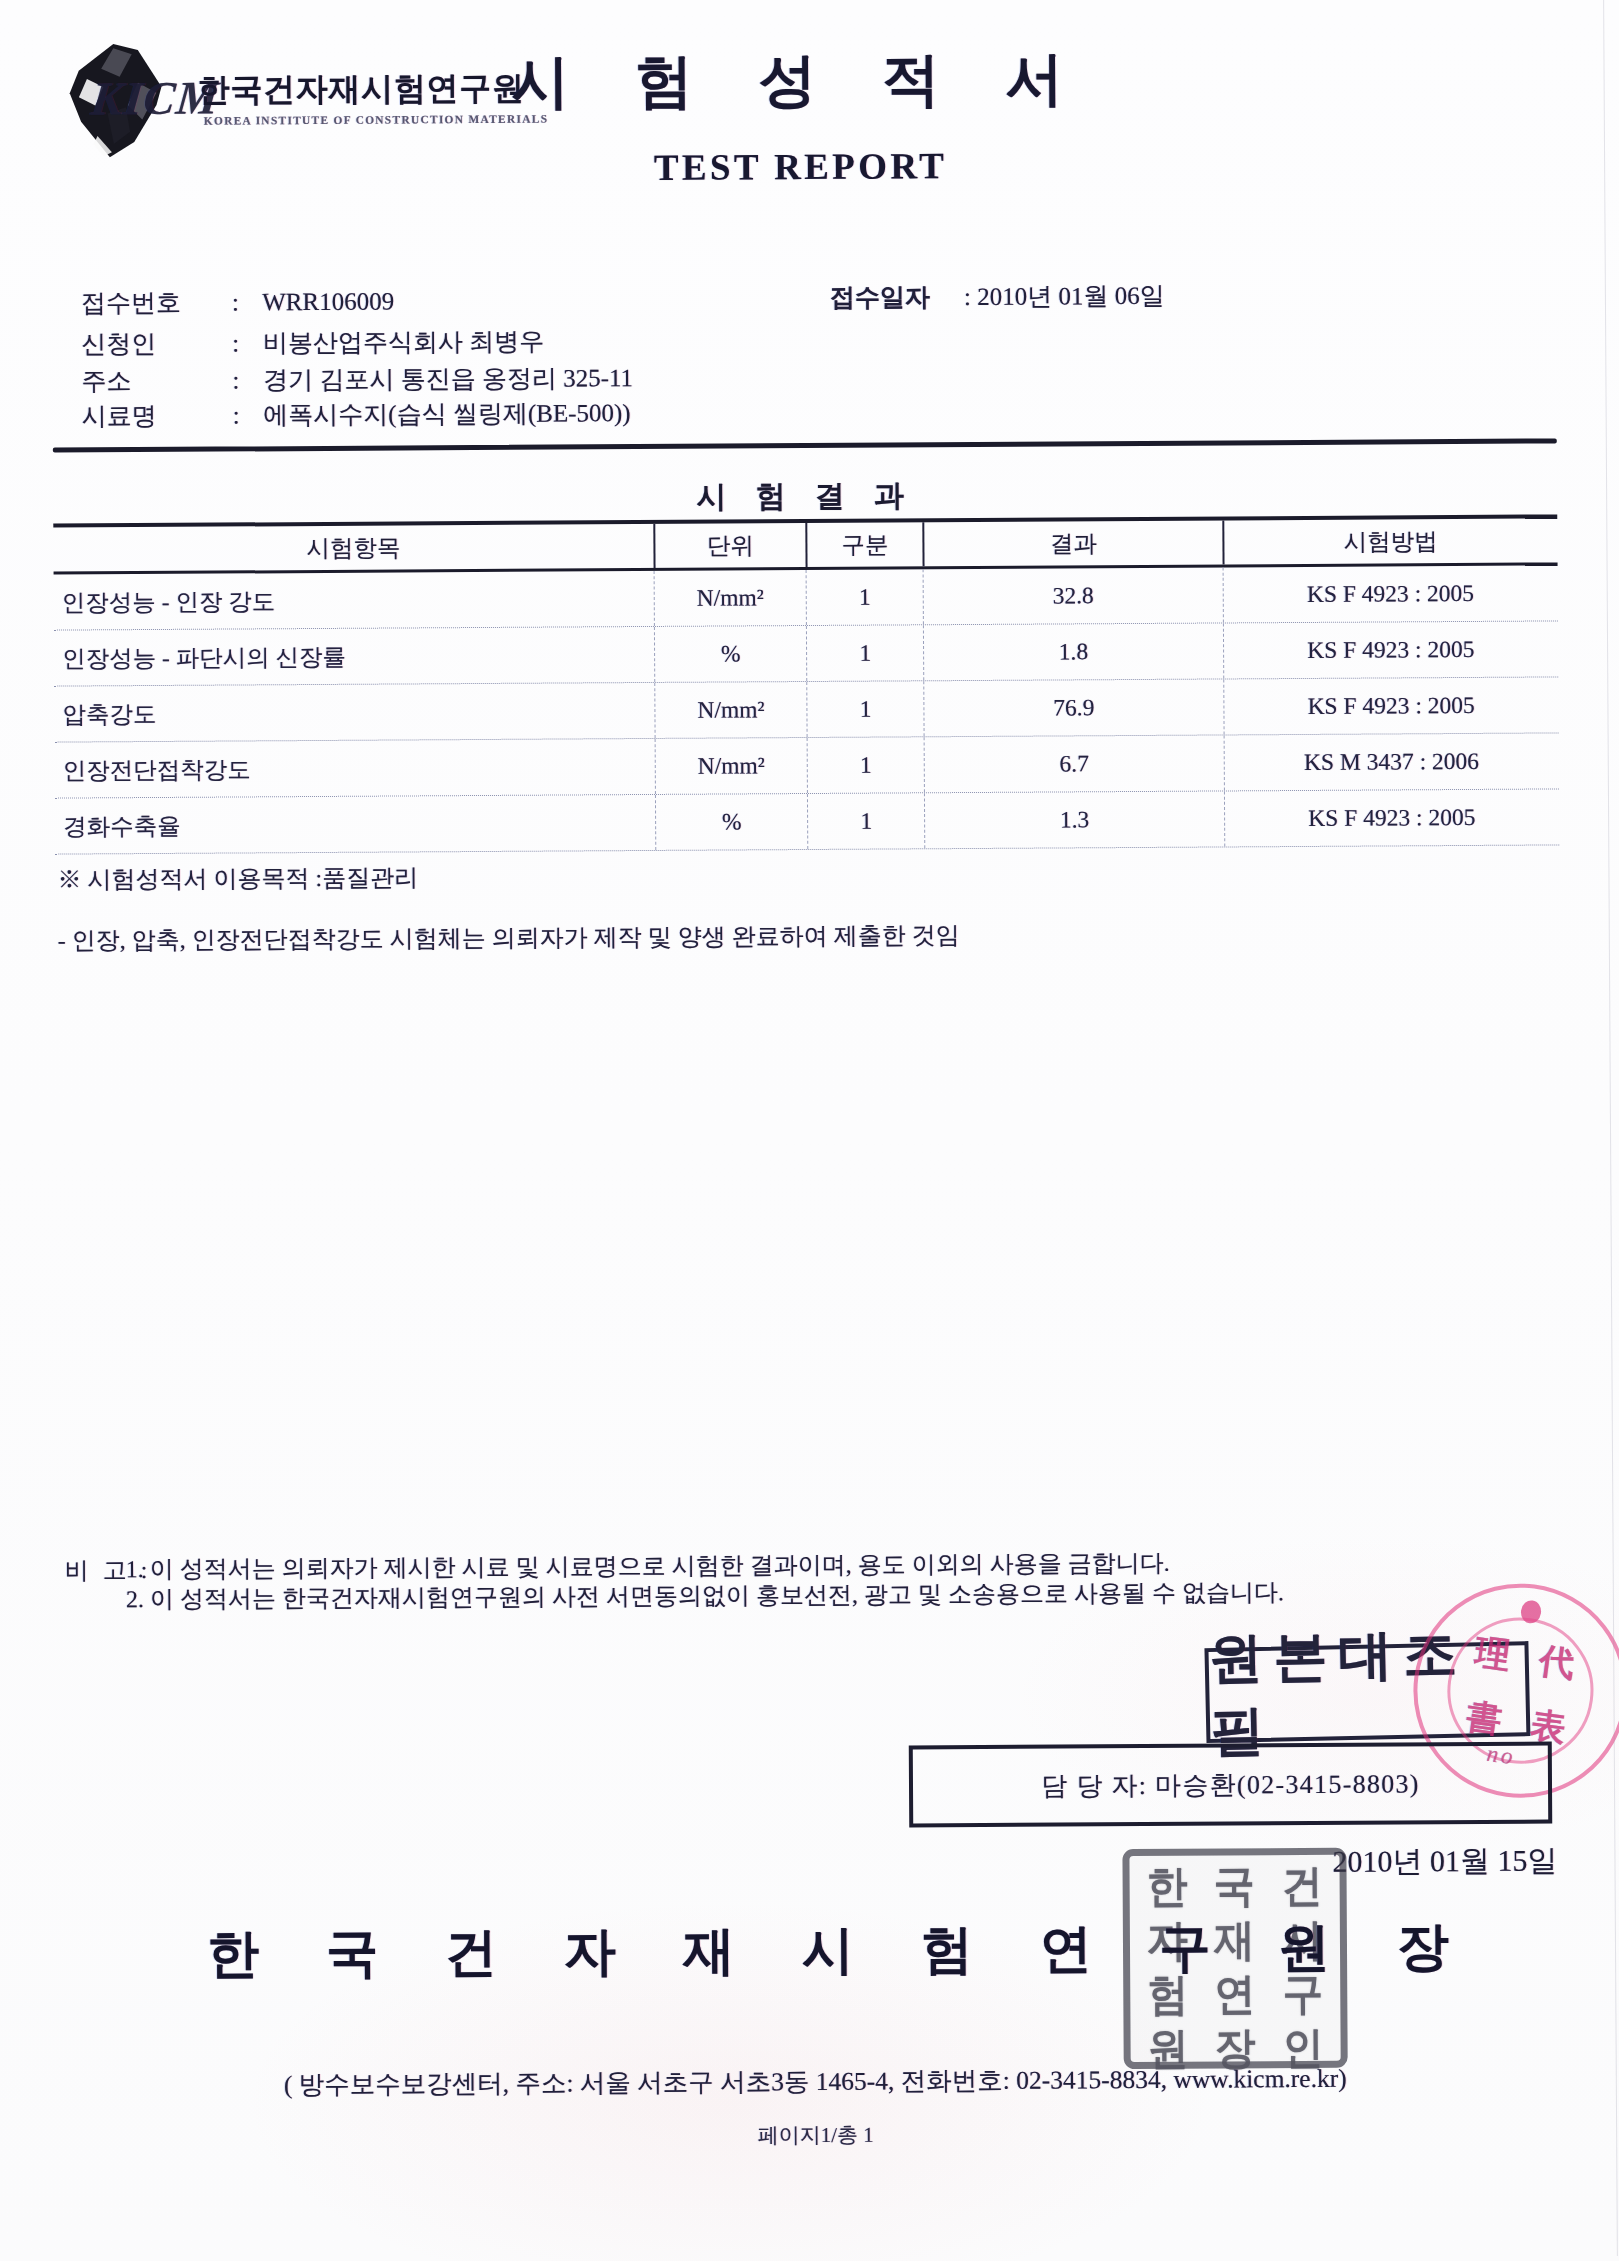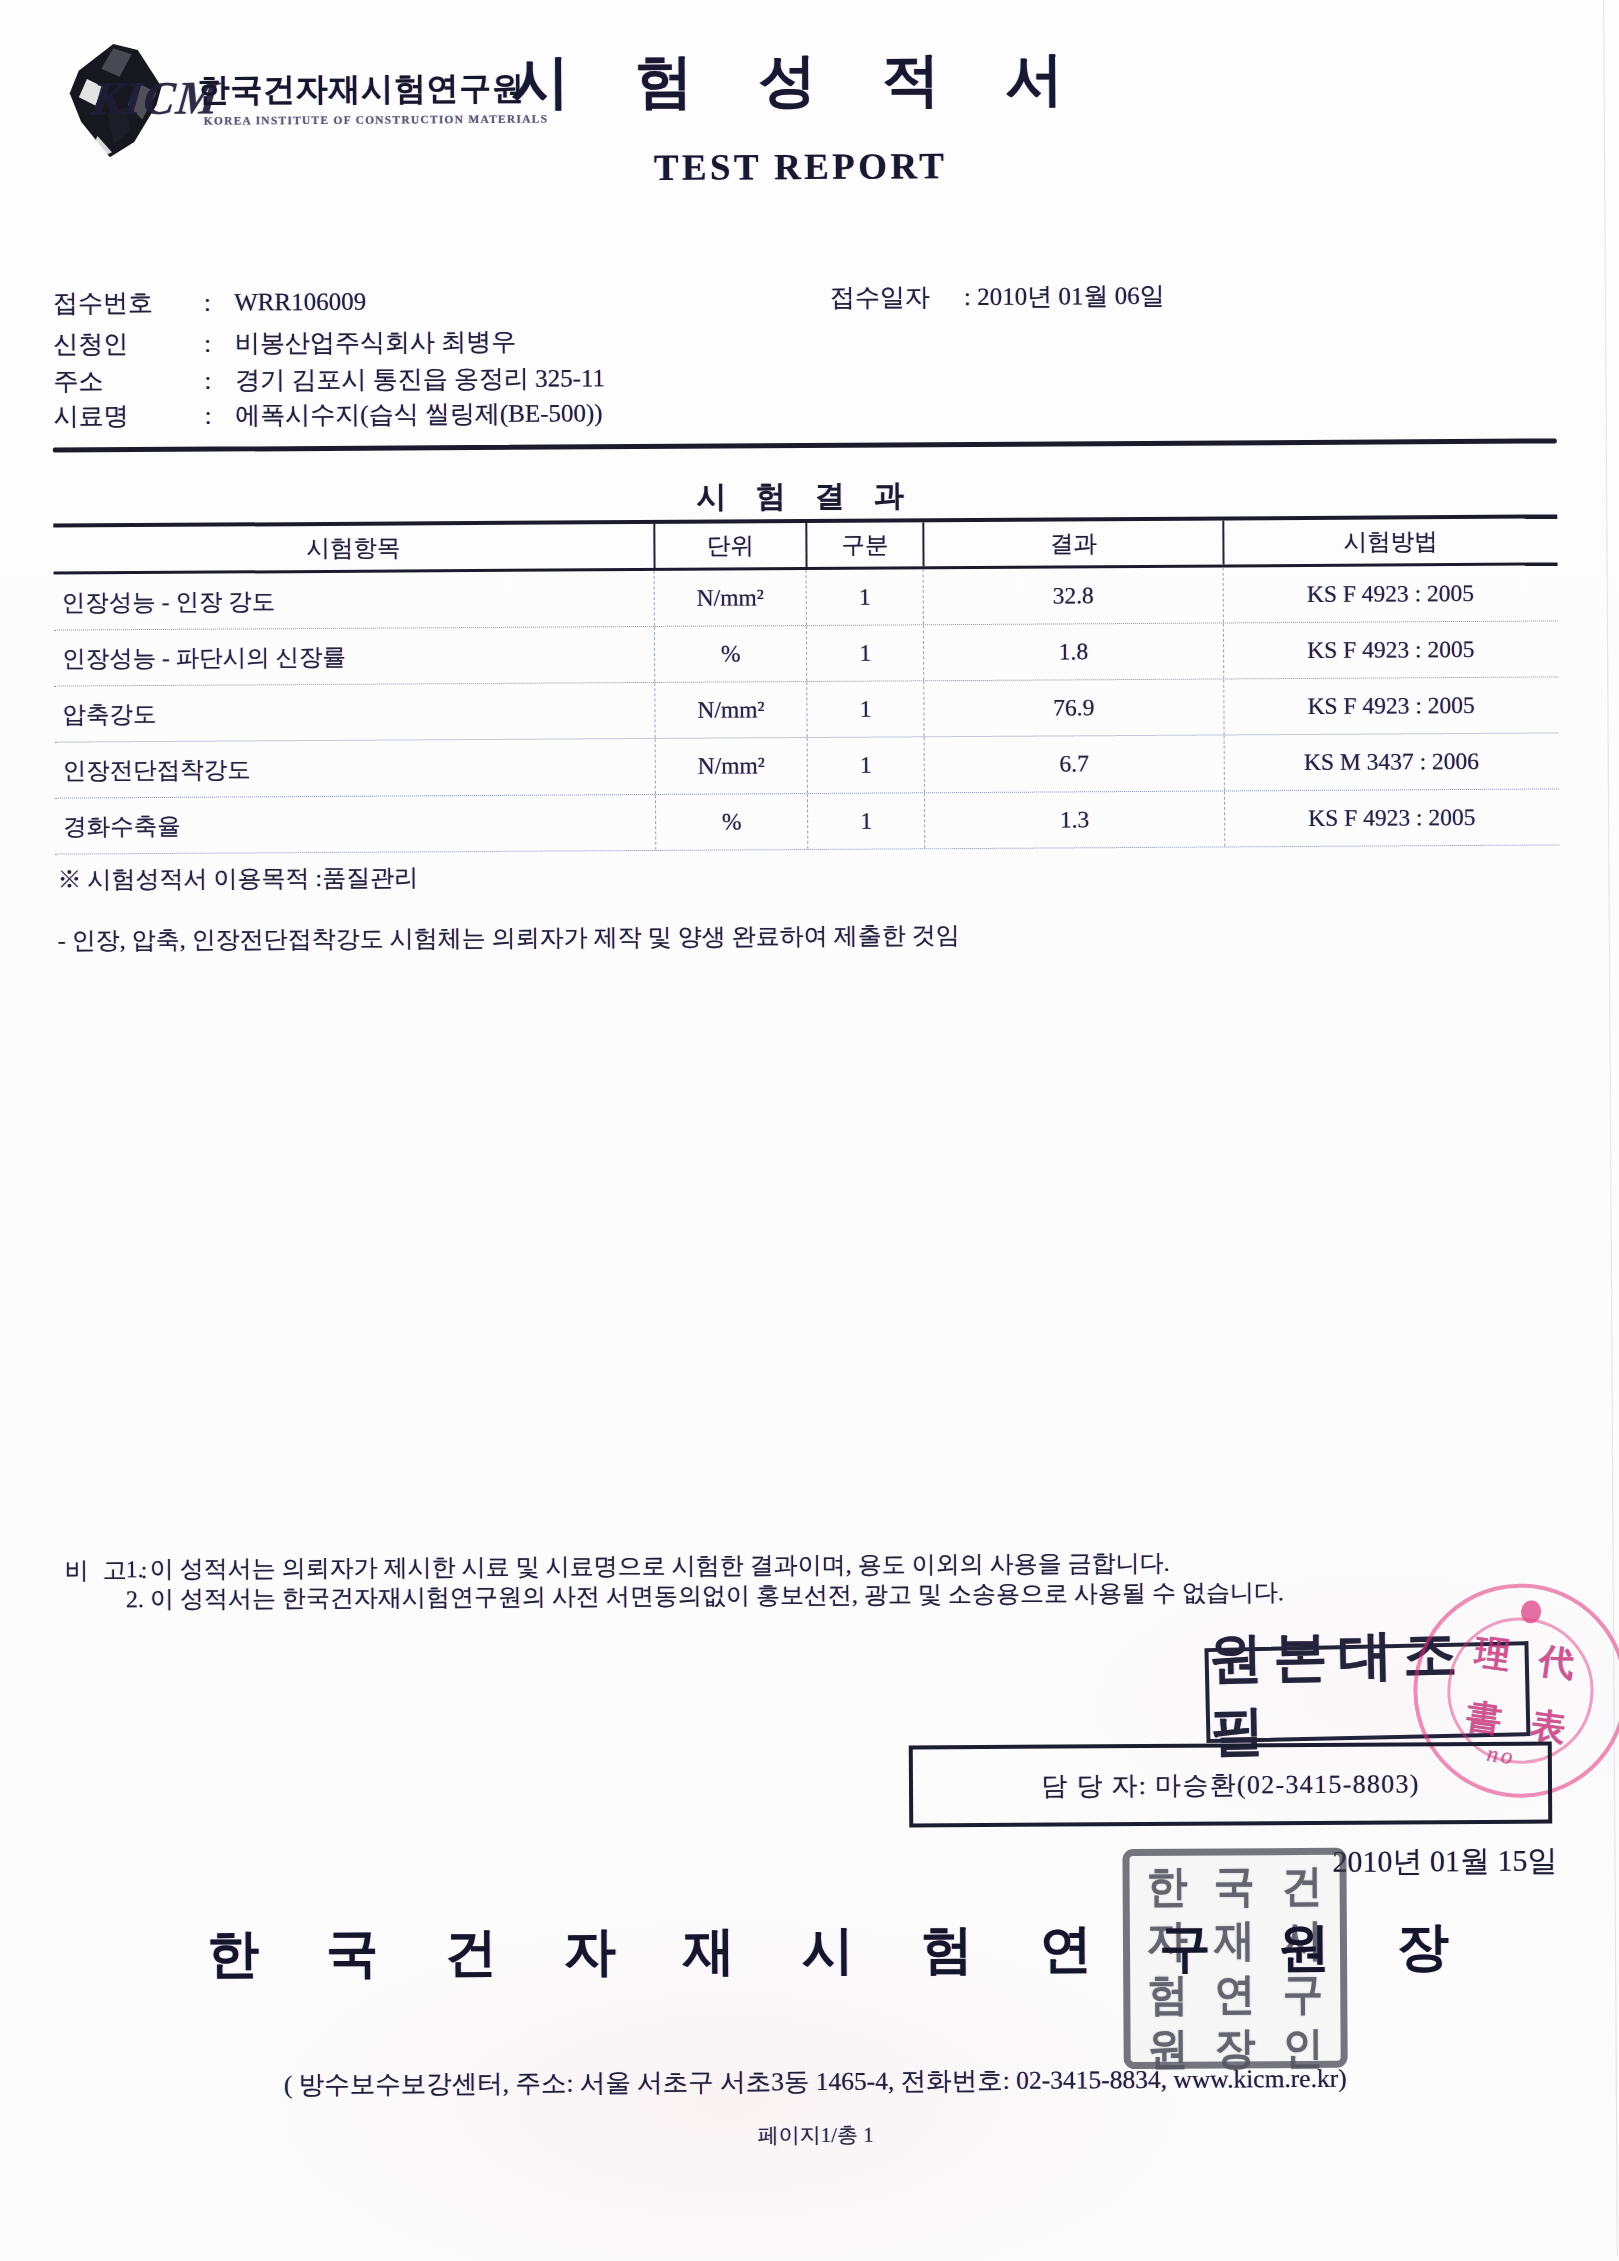--- a/index.html
+++ b/index.html
@@ -20,25 +20,25 @@
   .logo-blob{left:73px;top:37px;width:102px;height:120px;}
   .kicm-letters{left:98px;top:67px;font-size:47px;font-weight:900;font-style:italic;
     letter-spacing:1.3px;color:#1d1d36;transform:skewX(-6deg);opacity:.92;}
   .org-kr{left:204px;top:65px;font-size:32px;font-weight:700;letter-spacing:0.7px;color:#17172c;}
   .org-en{left:210px;top:111px;font-size:11.4px;font-weight:700;letter-spacing:1.3px;color:#3c3c58;opacity:.85;}
   .title-kr{left:437px;top:42px;width:739px;text-align:center;font-size:58px;font-weight:700;letter-spacing:25.5px;color:#181830;}
   .title-en{left:437px;top:145px;width:739px;text-align:center;font-size:37px;font-weight:700;letter-spacing:3.4px;color:#181830;}
 
   
   .info-row{font-size:25px;white-space:nowrap;}
-  .info-row .lbl{display:inline-block;width:151px;text-align:justify;text-align-last:justify;}
+  .info-row .lbl{display:inline-block;width:151px;text-align:justify;text-align-last:justify;margin-left:28px;}
   .info-row .colon{display:inline-block;margin-right:17.5px;}
   .ir0{left:58px;top:282px;} .ir1{left:58px;top:323px;} .ir2{left:58px;top:360px;} .ir3{left:58px;top:395px;}
   .info-right{left:835px;top:281px;font-size:25px;white-space:nowrap;}
-  .info-right .lbl{display:inline-block;width:134px;text-align:justify;text-align-last:justify;}
+  .info-right .lbl{display:inline-block;width:134px;text-align:justify;text-align-last:justify;font-weight:bold;}
 
   .top-rule{left:57px;right:58px;top:443px;height:4.7px;background:#1b1b2b;border-radius:2px;}
 
   .section-title{left:0;right:0;top:476px;text-align:center;font-size:30px;font-weight:700;letter-spacing:10.8px;color:#1b1b30;}
 
   
   .rtable{left:57px;right:58px;top:519px;}
   .thead{display:grid;grid-template-columns:39.9% 10.1% 7.8% 19.9% 22.3%;
     border-top:4px solid #1b1b2b;border-bottom:3.4px solid #1b1b2b;height:44px;}
   .thead .cell{display:flex;align-items:center;justify-content:center;font-size:23.5px;color:#1e1e36;}

